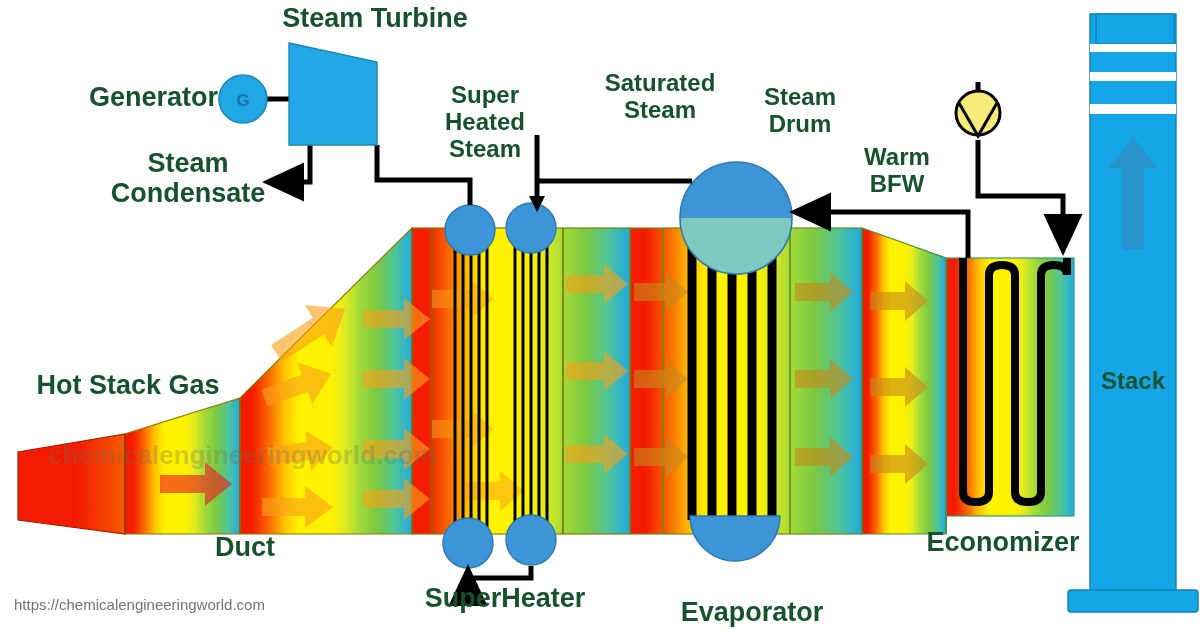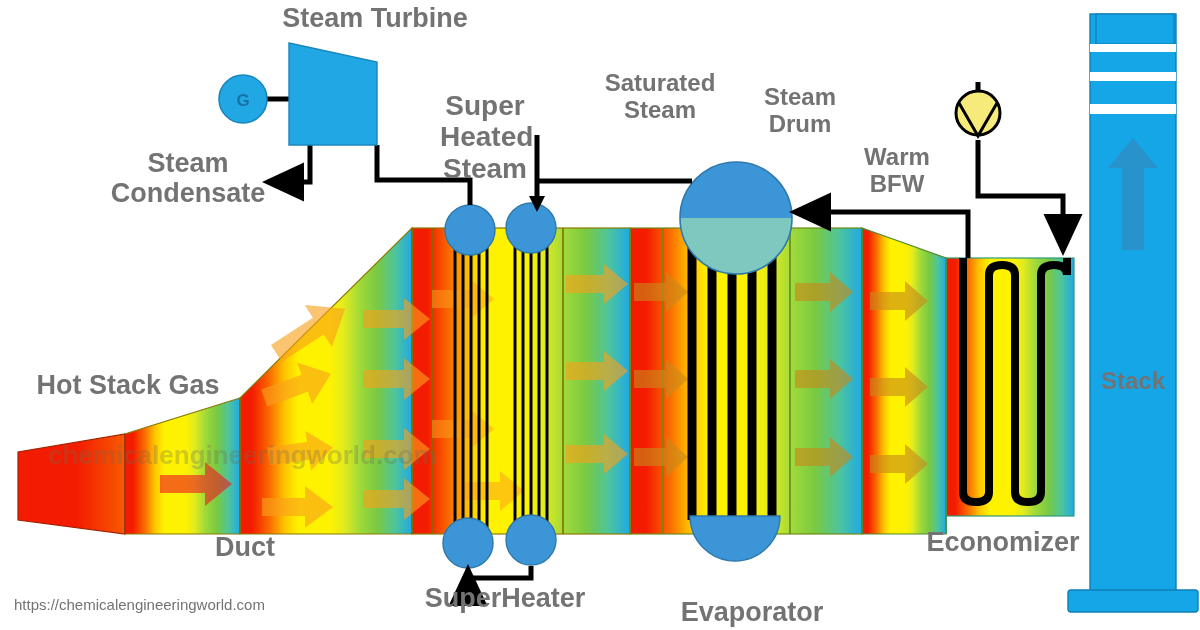--- a/index.html
+++ b/index.html
@@ -15,30 +15,30 @@
     overflow: hidden;
     font-family: "Liberation Sans", sans-serif;
   }
   #diagram {
     position: absolute;
     left: 0;
     top: 0;
   }
   .lbl {
     position: absolute;
-    color: #737373;
+    color: #14532d;
     font-family: "Liberation Sans", sans-serif;
     font-weight: 700;
     line-height: 1.12;
     white-space: pre;
     text-align: center;
   }
   .lbl-big   { font-size: 27px; }
   .lbl-mid   { font-size: 24px; }
-  .lbl-small { font-size: 28px; margin-top: 8px; }
+  .lbl-small { font-size: 24px; }
   .url {
     position: absolute;
     left: 14px;
     top: 596px;
     font-size: 15px;
     font-weight: 400;
     color: #737373;
     font-family: "Liberation Sans", sans-serif;
     white-space: pre;
   }
@@ -298,20 +298,21 @@
   </g>
 
   <g>
     <circle cx="978" cy="113" r="22" fill="#f5ea7a" stroke="#000000" stroke-width="3"></circle>
     <path d="M959,103 L978,136 L997,103" fill="none" stroke="#000000" stroke-width="3"></path>
   </g>
 </svg>
 
 <div class="lbl lbl-big" style="left:265px; top:3px; width:220px;">Steam Turbine</div>
 
+<div class="lbl lbl-big" style="left:58px; top:82px; width:160px; text-align:right;">Generator</div>
 
 <div class="lbl lbl-big" style="left:88px; top:148px; width:200px;">Steam
 Condensate</div>
 
 <div class="lbl lbl-small" style="left:440px; top:82px; width:90px;">Super
 Heated
 Steam</div>
 
 <div class="lbl lbl-mid" style="left:585px; top:70px; width:150px;">Saturated
 Steam</div>

